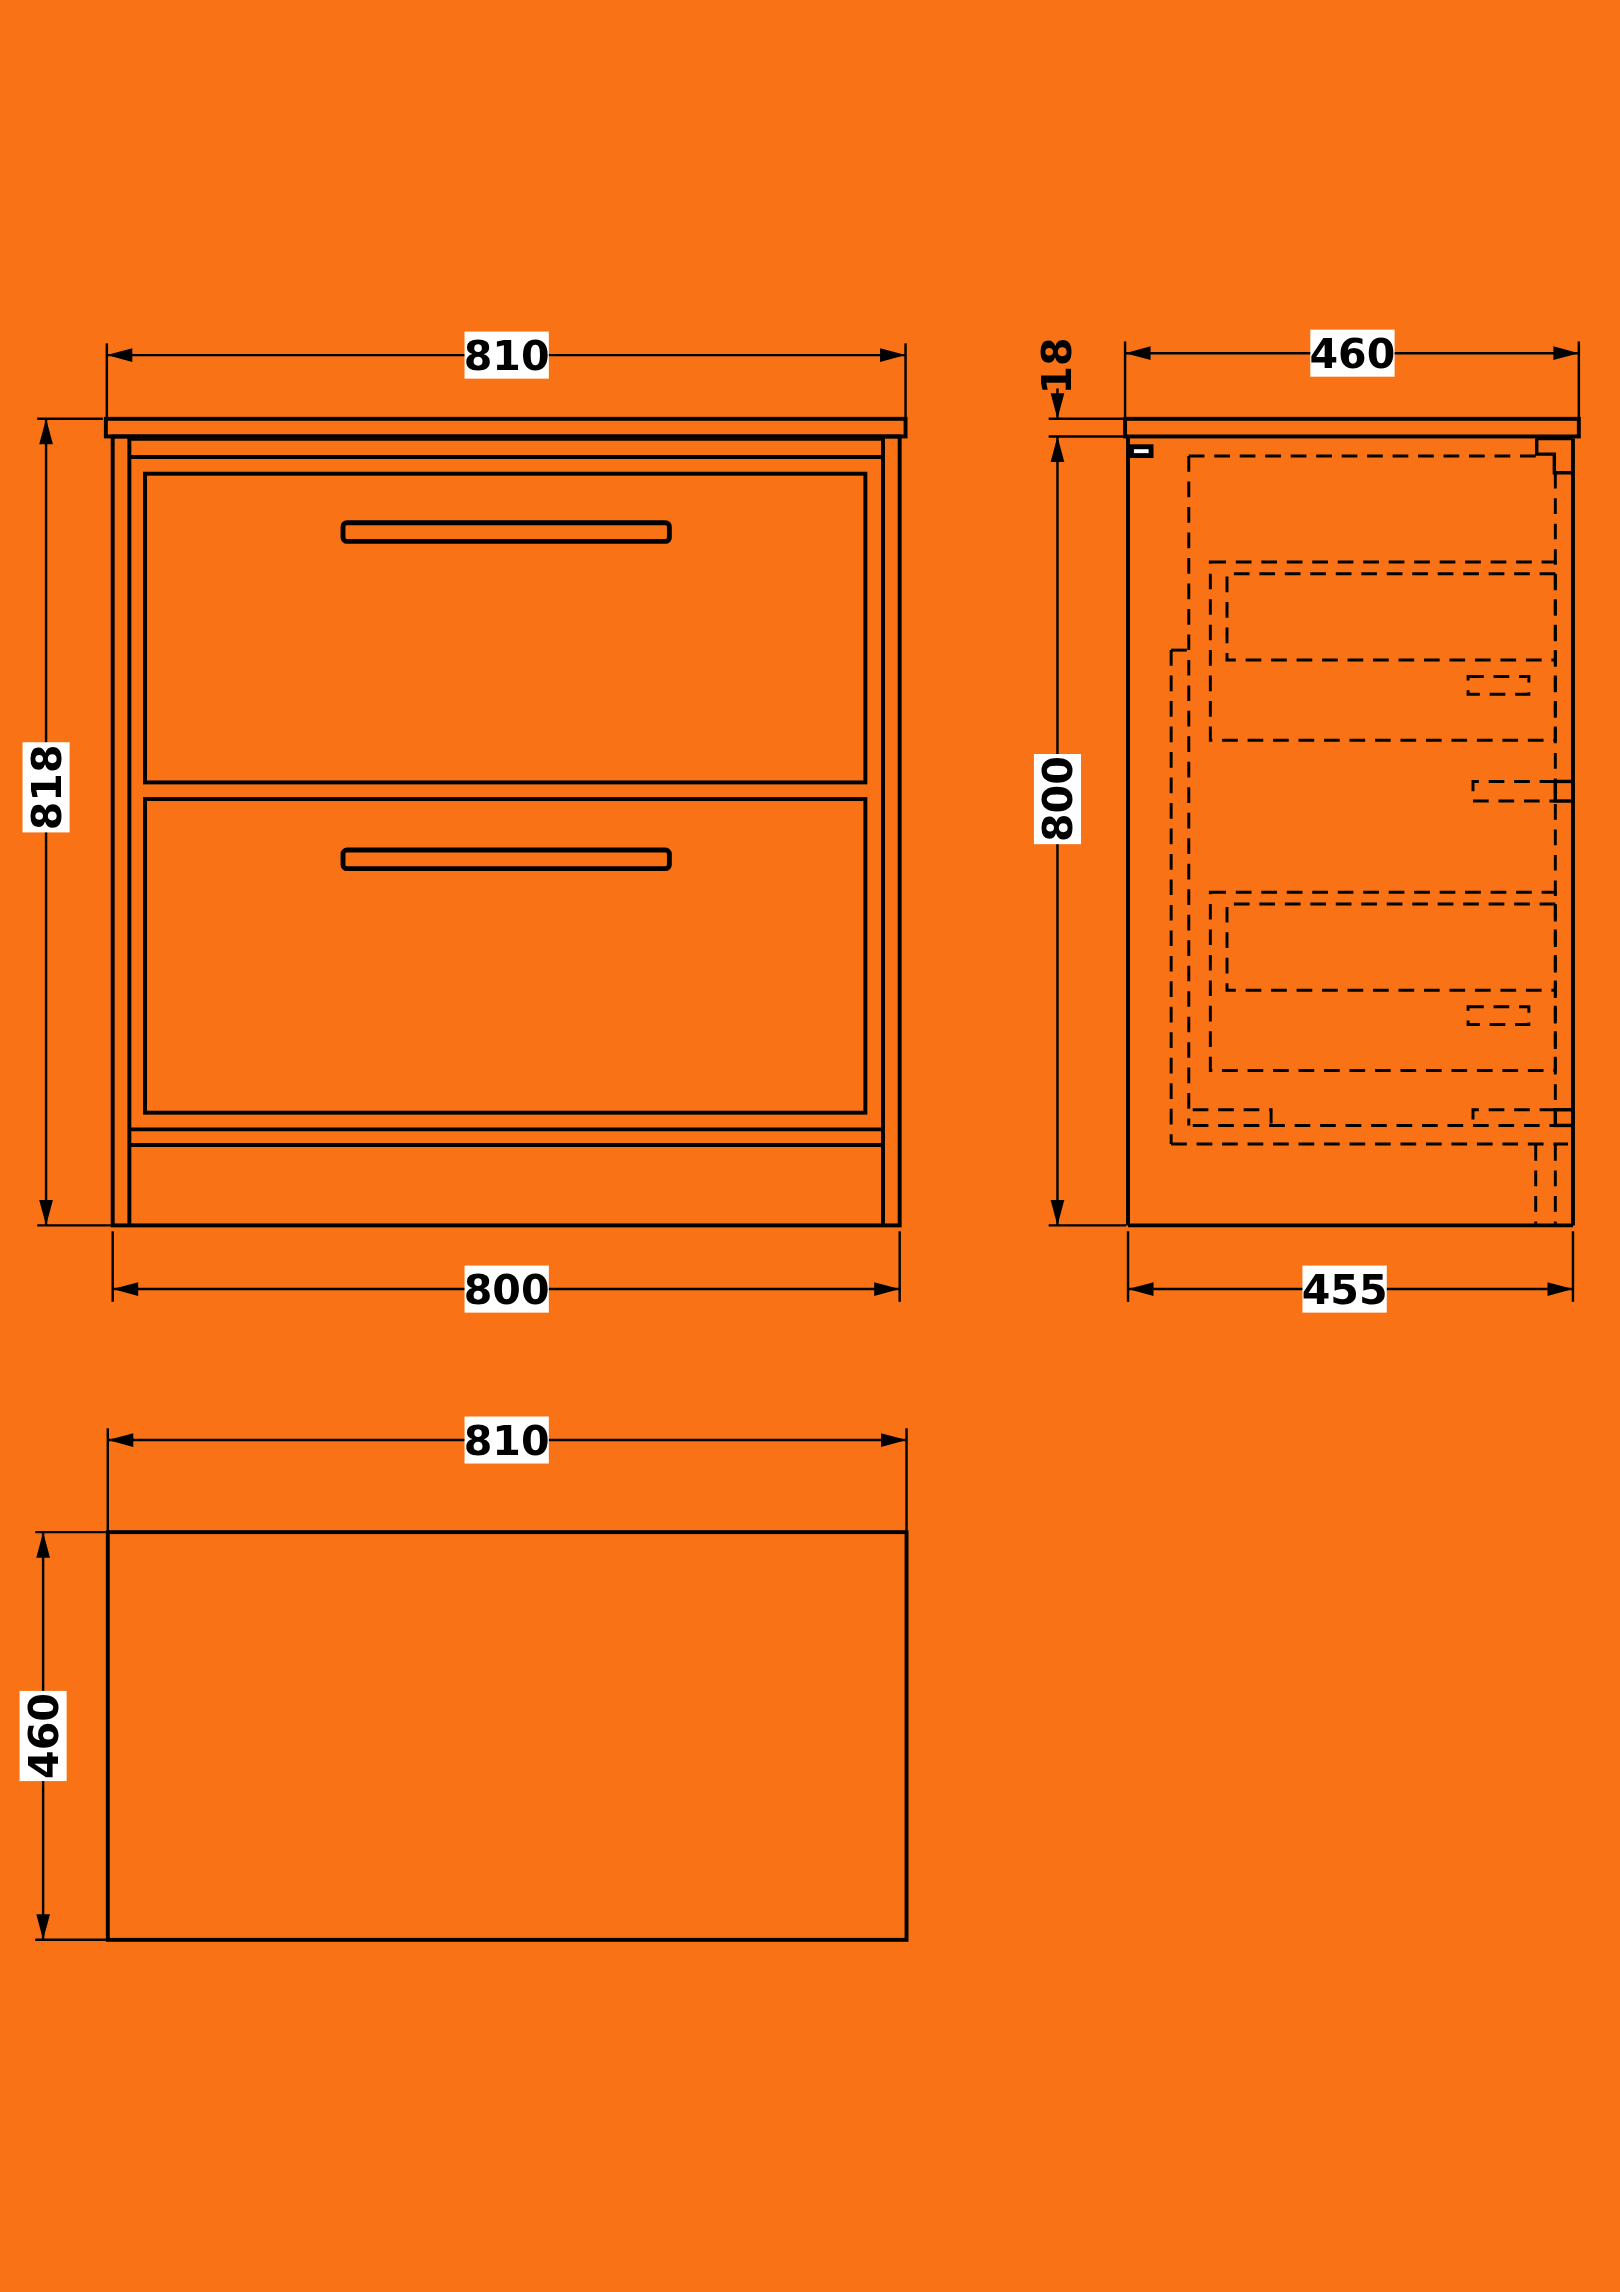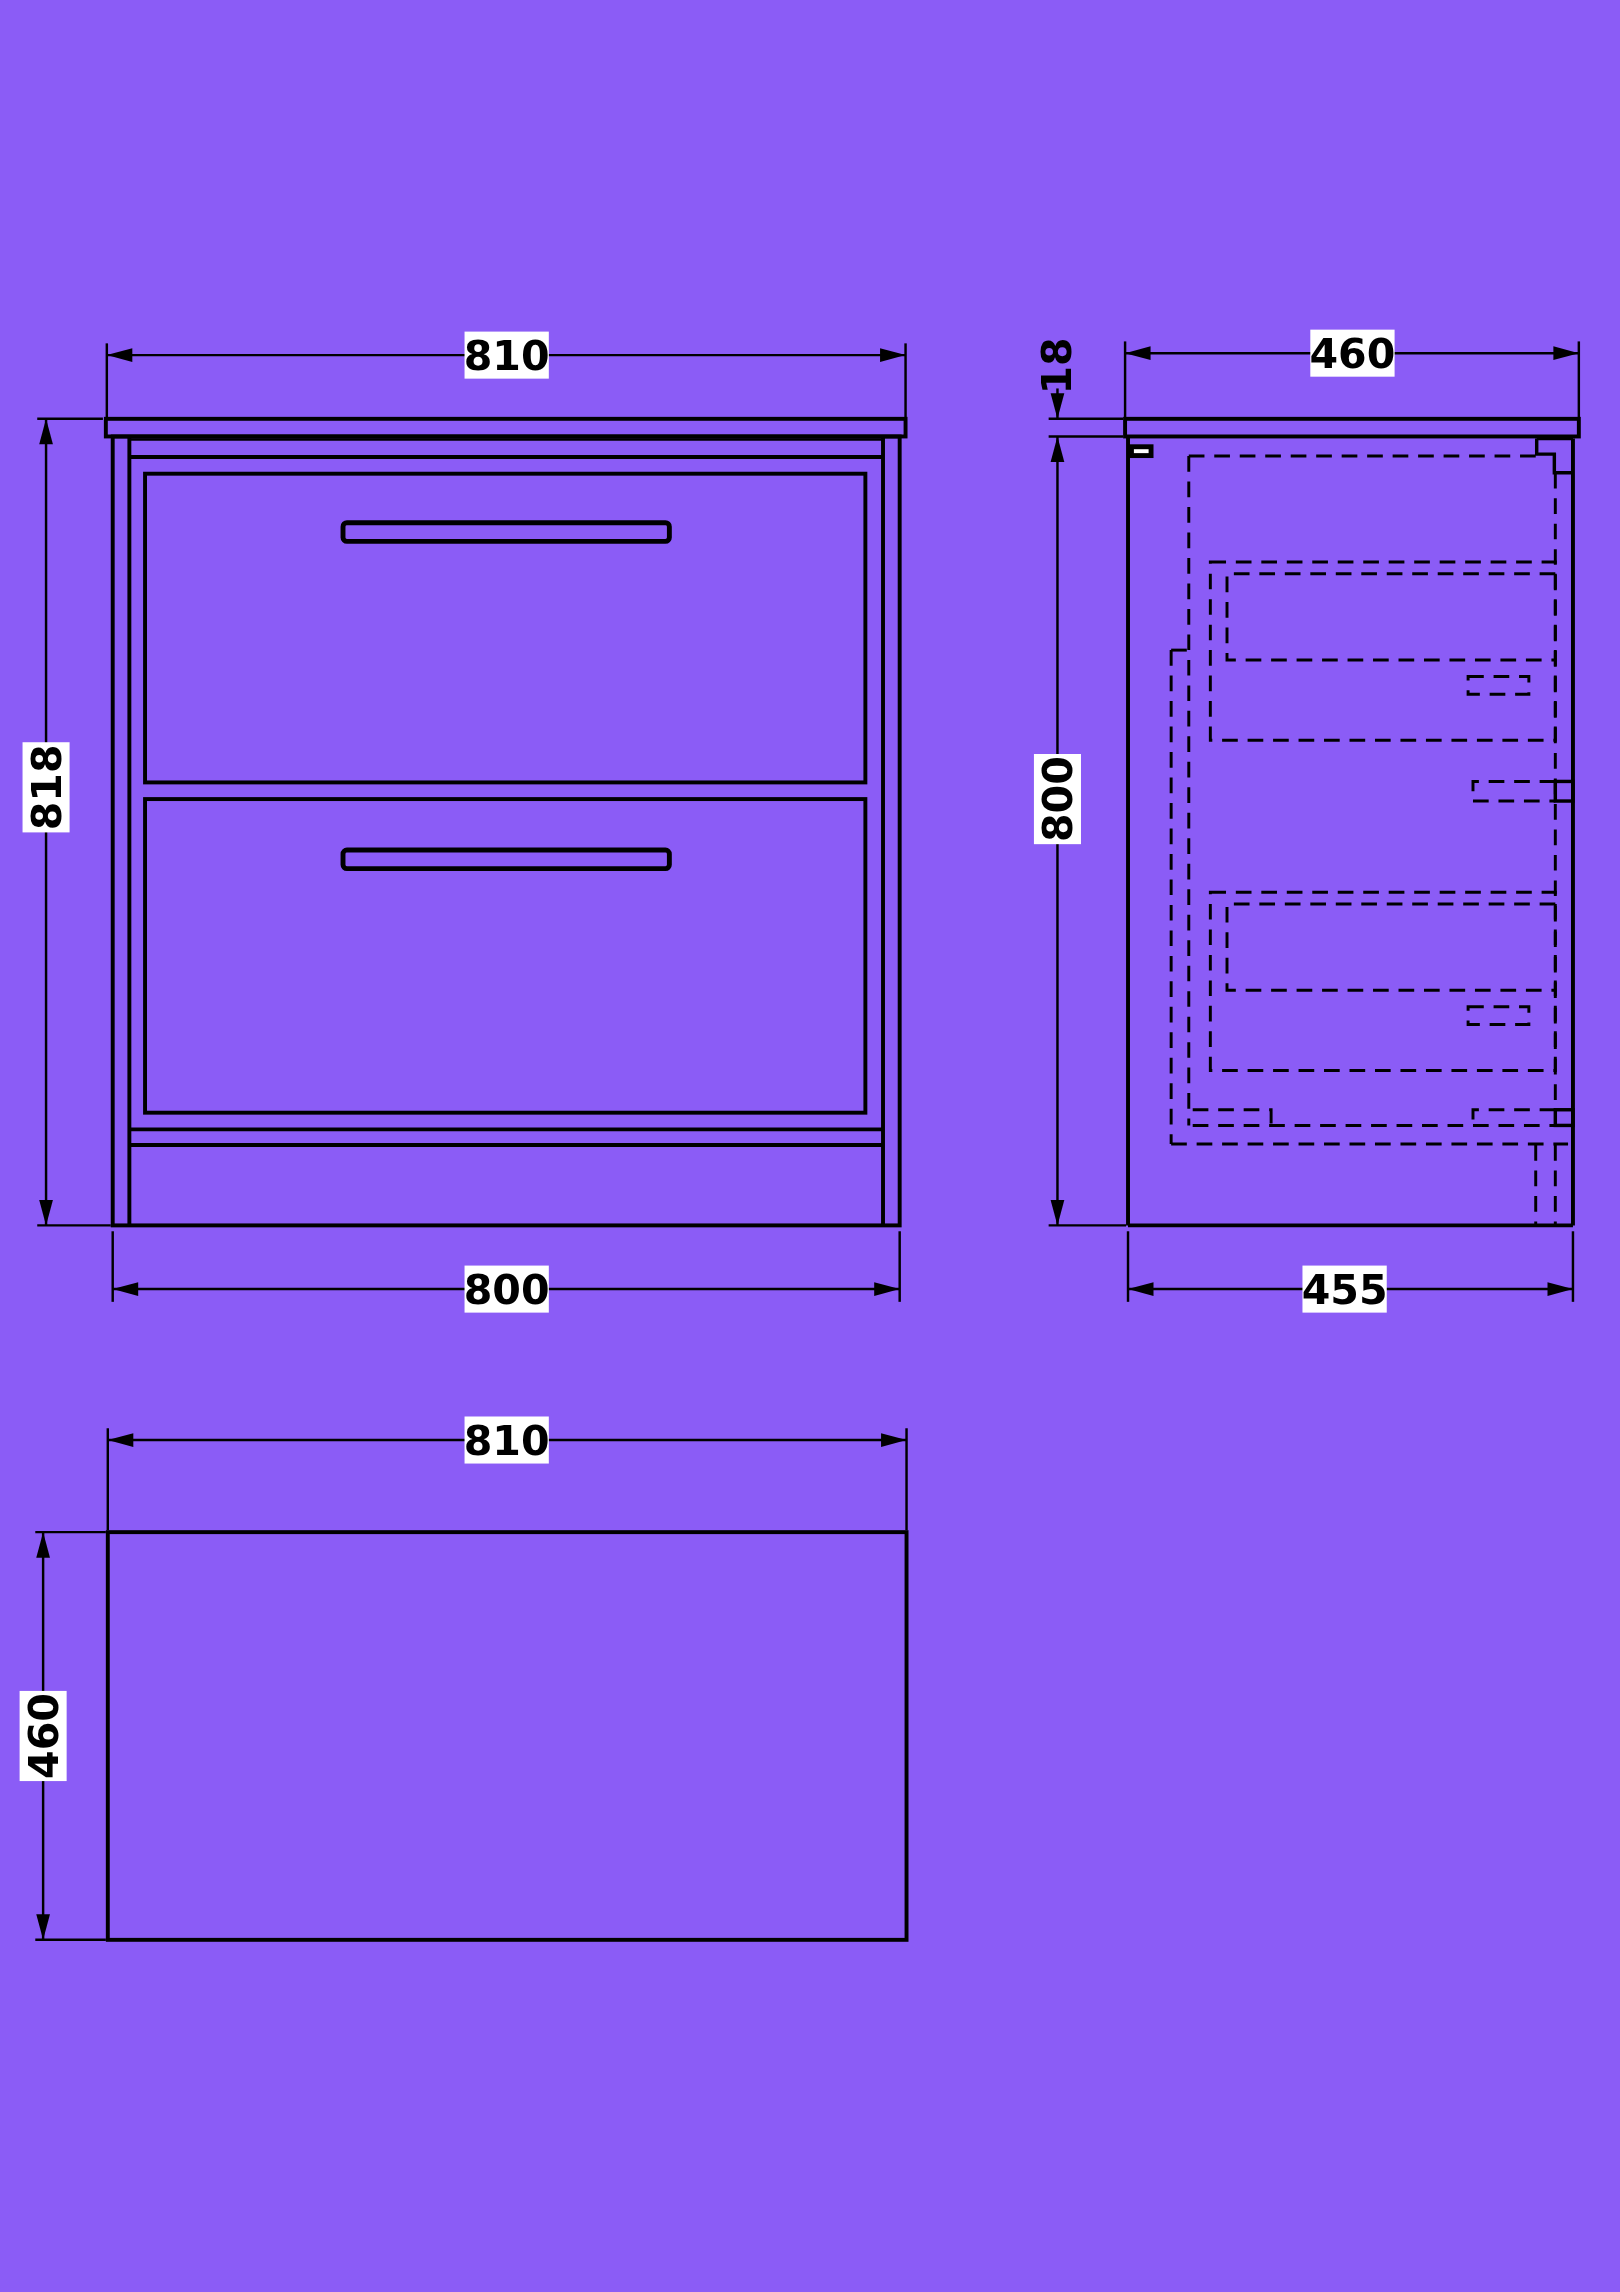--- a/index.html
+++ b/index.html
@@ -1,16 +1,16 @@
 <!DOCTYPE html>
 <html><head>
 <meta charset="utf-8">
 <style>
   html, body { margin: 0; padding: 0; background: #ffffff; }
-  .sheet { width: 1620px; height: 2293px; position: relative; background: #8b5cf6; }
+  .sheet { width: 1620px; height: 2293px; position: relative; background: #f97316; }
   svg { display: block; }
   text {
     font-family: "DejaVu Sans", "Liberation Sans", sans-serif;
     font-weight: bold;
     font-size: 42px;
     fill: #000000;
   }
   .obj   { stroke: #000000; stroke-width: 4;   fill: none; }
   .objthin { stroke: #000000; stroke-width: 2.5; fill: none; }
   .dim   { stroke: #000000; stroke-width: 2.5; fill: none; }

